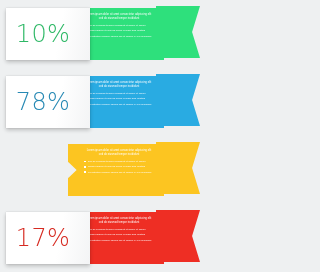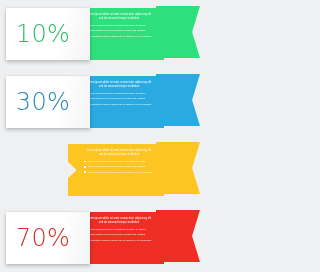--- a/index.html
+++ b/index.html
@@ -170,21 +170,21 @@
             <div>sed do eiusmod tempor incididunt</div>
           </div>
           <ul class="bullets">
             <li><span class="bullet-mark"></span><span>sed do eiusmod tempor incididunt ut labore et dolore</span></li>
             <li><span class="bullet-mark"></span><span>magna aliqua ut enim ad minim veniam quis nostrud</span></li>
             <li><span class="bullet-mark"></span><span>exercitation ullamco laboris nisi ut aliquip ex ea commodo</span></li>
           </ul>
         </div>
       </div>
       <div class="card">
-        <div class="pct" style="color: rgb(39, 137, 180);">30%</div>
+        <div class="pct" style="color: rgb(39, 137, 180);">78%</div>
       </div>
     </div>
     <div class="row" style="top: 136px;">
       <div class="tail">
         <div class="tail-fold" style="background: rgb(252, 197, 33);"></div>
         <div class="tail-main" style="background: rgb(252, 197, 33);"></div>
       </div>
       <div class="panel" style="background: rgb(252, 197, 33);">
         <div class="panel-inner">
           <div class="panel-head">
@@ -211,16 +211,16 @@
             <div>sed do eiusmod tempor incididunt</div>
           </div>
           <ul class="bullets">
             <li><span class="bullet-mark"></span><span>sed do eiusmod tempor incididunt ut labore et dolore</span></li>
             <li><span class="bullet-mark"></span><span>magna aliqua ut enim ad minim veniam quis nostrud</span></li>
             <li><span class="bullet-mark"></span><span>exercitation ullamco laboris nisi ut aliquip ex ea commodo</span></li>
           </ul>
         </div>
       </div>
       <div class="card">
-        <div class="pct" style="color: rgb(214, 42, 33);">70%</div>
+        <div class="pct" style="color: rgb(214, 42, 33);">17%</div>
       </div>
     </div>
   </div>
 
 </body></html>

